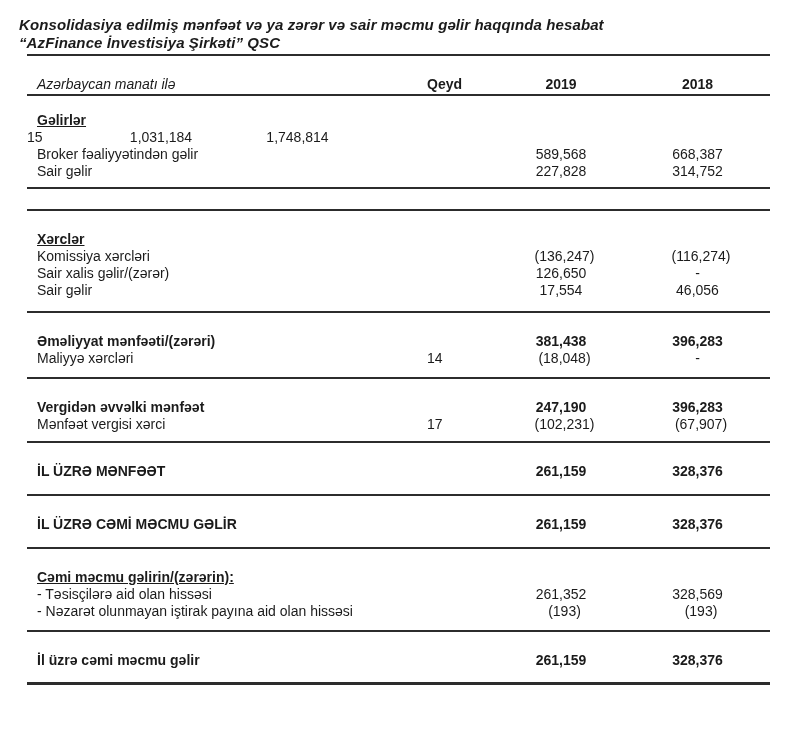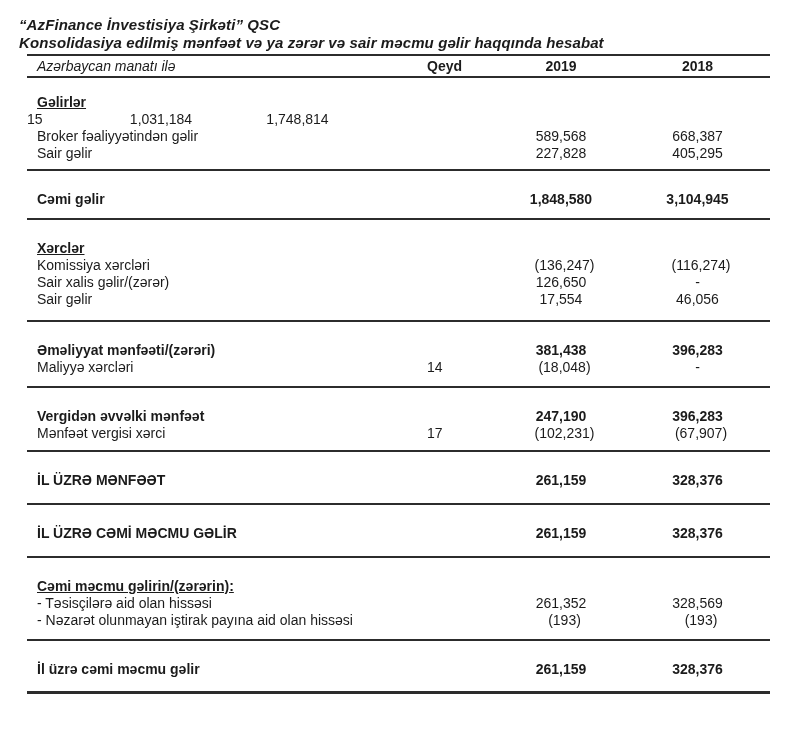--- a/index.html
+++ b/index.html
@@ -47,21 +47,21 @@
     margin-top: 13px;
     margin-bottom: 0;
   }
   
   .row {
     display: flex;
     align-items: baseline;
     font-size: 14px;
     line-height: 17px;
   }
-  .header-row { padding-top: 2px; }
+  .header-row { padding-top: 12px; margin-top: 8px; }
   .cell { display: block; }
   .cell.label {
     flex: 1;
     padding-left: 10px;
     min-width: 0;
     white-space: nowrap;
   }
   .cell.qeyd {
     width: 70px;
     text-align: left;
@@ -84,22 +84,22 @@
   .row.section .label { font-weight: 700; text-decoration: underline; }
   .row.total .label,
   .row.total .num   { font-weight: 700; }
 </style>
 </head>
 <body>
 
 <div class="doc">
 
   <div class="titles">
+    <div>Konsolidasiya edilmiş mənfəət və ya zərər və sair məcmu gəlir haqqında hesabat</div>
     <div>“AzFinance İnvestisiya Şirkəti” QSC</div>
-    <div>Konsolidasiya edilmiş mənfəət və ya zərər və sair məcmu gəlir haqqında hesabat</div>
   </div>
 
   <div class="rule first"></div>
 
   <div class="row header-row">
     <span class="cell label">Azərbaycan manatı ilə</span>
     <span class="cell qeyd">Qeyd</span>
     <span class="cell num y2019">2019</span>
     <span class="cell num y2018">2018</span>
   </div>
@@ -122,31 +122,25 @@
     <div class="row item">
       <span class="cell label">Broker fəaliyyətindən gəlir</span>
       <span class="cell qeyd"></span>
       <span class="cell num y2019">589,568</span>
       <span class="cell num y2018">668,387</span>
     </div>
     <div class="row item">
       <span class="cell label">Sair gəlir</span>
       <span class="cell qeyd"></span>
       <span class="cell num y2019">227,828</span>
-      <span class="cell num y2018">405,295</span>
+      <span class="cell num y2018">314,752</span>
     </div>
 
     <div class="rule mt7"></div>
 
-    <div class="row total">
-      <span class="cell label">Cəmi gəlir</span>
-      <span class="cell qeyd"></span>
-      <span class="cell num y2019">1,848,580</span>
-      <span class="cell num y2018">3,104,945</span>
-    </div>
 
     <div class="rule"></div>
 
     <div class="row section">
       <span class="cell label">Xərclər</span>
       <span class="cell qeyd"></span>
       <span class="cell num y2019"></span>
       <span class="cell num y2018"></span>
     </div>
     <div class="row item">

